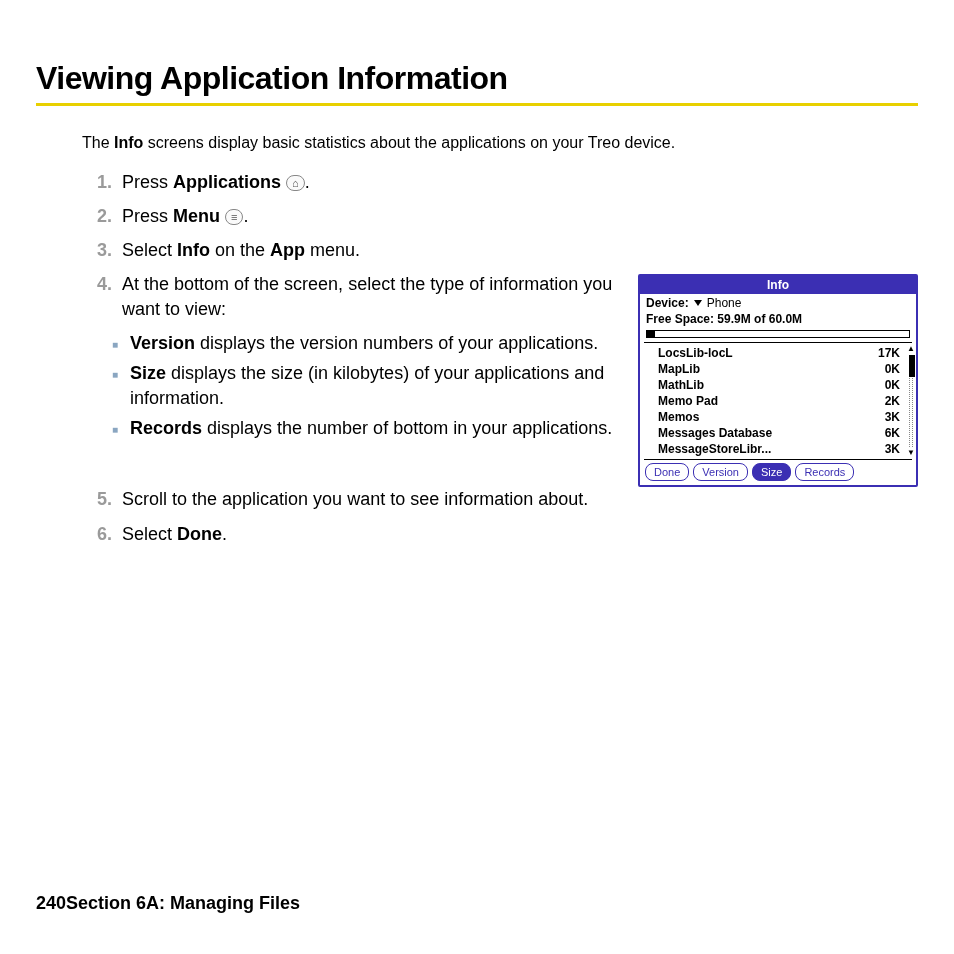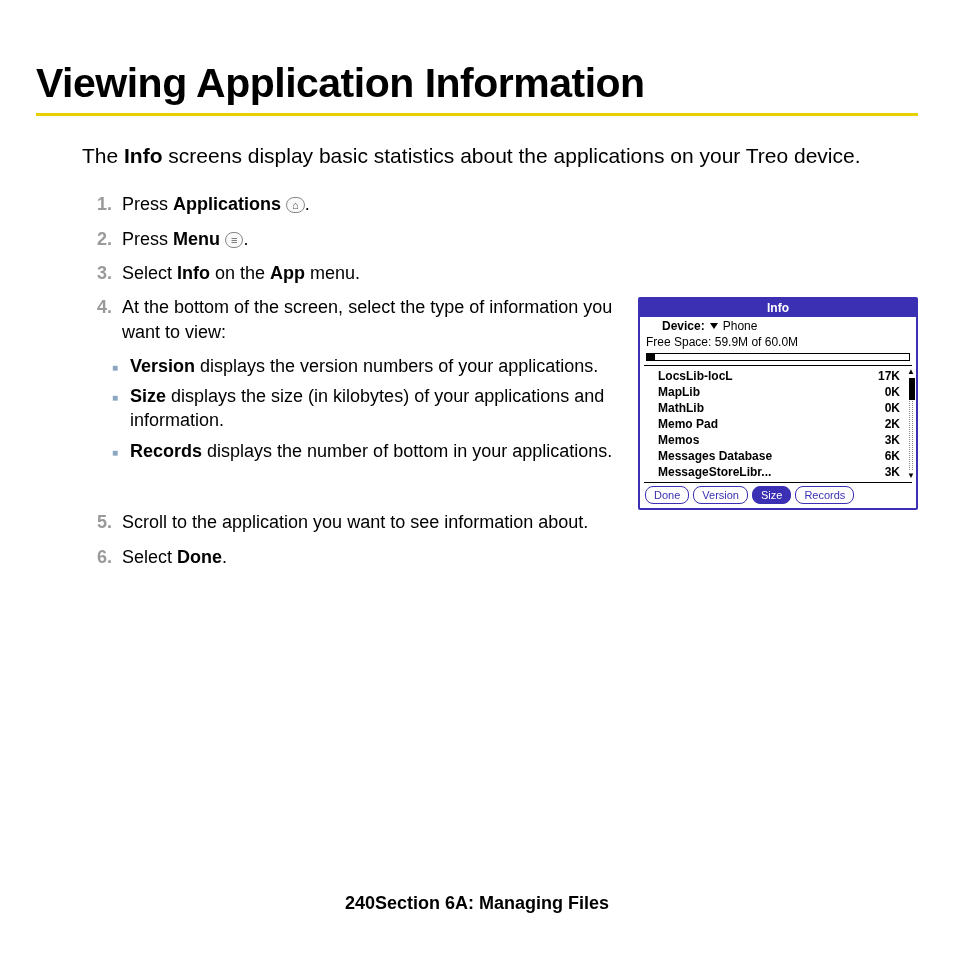--- a/index.html
+++ b/index.html
@@ -6,33 +6,33 @@
   body {
     width: 954px;
     height: 954px;
     background: #fff;
     font-family: "Myriad Pro", "Segoe UI", "Helvetica Neue", Arial, sans-serif;
     color: #000;
     position: relative;
     padding: 60px 36px 0 36px;
   }
   h1.title {
-    font-size: 41px;
+    font-size: 32px;
     font-weight: 700;
     letter-spacing: -0.5px;
     margin-bottom: 6px;
   }
   .rule {
     border: none;
     border-top: 3px solid #e8d000;
     margin-bottom: 26px;
   }
   .intro {
-    font-size: 21px;
-    margin: 0 0 22px 46px;
+    font-size: 16px;
+    margin: 0 0 16px 46px;
     line-height: 1.35;
   }
   .intro b { font-weight: 700; }
 
   .steps {
     margin-left: 46px;
     position: relative;
   }
   .step {
     display: flex;
@@ -99,37 +99,37 @@
     margin-top: 2px;
   }
   .fig-title {
     background: #3b2fb3;
     color: #fff;
     text-align: center;
     font-weight: 700;
     padding: 2px 0;
   }
   .fig-row {
-    padding: 2px 22px;
+    padding: 2px 6px;
     display: flex;
     align-items: center;
     gap: 5px;
     font-weight: 700;
   }
   .fig-row .val { font-weight: 400; text-align: center; }
   .fig-tri {
     display: inline-block;
     width: 0; height: 0;
     border-left: 4px solid transparent;
     border-right: 4px solid transparent;
     border-top: 6px solid #000;
   }
   .fig-free {
     padding: 0 19px 4px 6px;
-    font-weight: 400;
+    font-weight: 700;
   }
   .fig-bar {
     margin: 0 6px 4px 6px;
     height: 8px;
     border: 1px solid #000;
     position: relative;
     background: #fff;
   }
   .fig-bar .fill {
     position: absolute; left:0; top:0; bottom:0; width:3%;
@@ -177,21 +177,21 @@
     background:#fff;
     font-weight:400;
     line-height:14px;
   }
   .fig-btn.sel { background:#3b2fb3; color:#fff; }
 
   .footer {
     position:absolute;
     bottom:40px; left:36px; right:36px;
     display:flex;
-    justify-content:center;
+    justify-content:flex-start;
     font-size:18px;
     font-weight:700;
   }
 </style>
 </head>
 <body>
 
 <h1 class="title">Viewing Application Information</h1>
 <hr class="rule">
 

